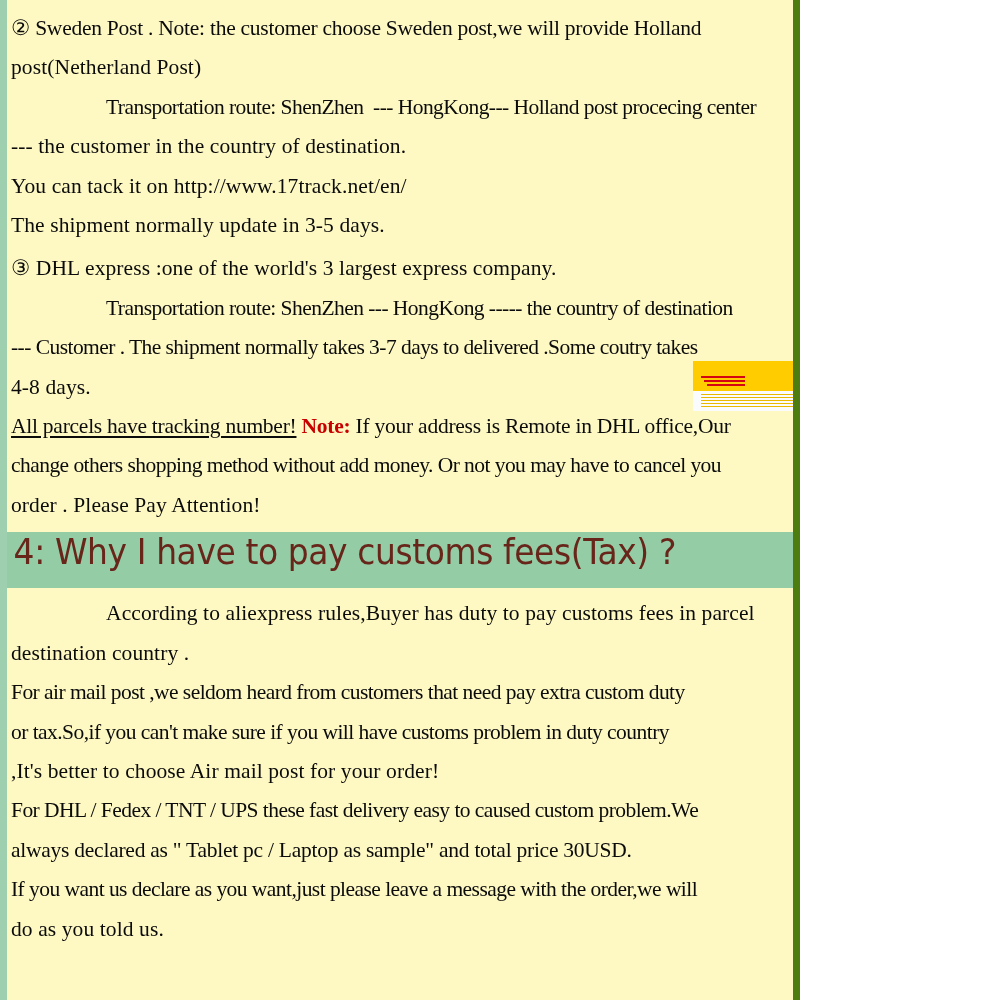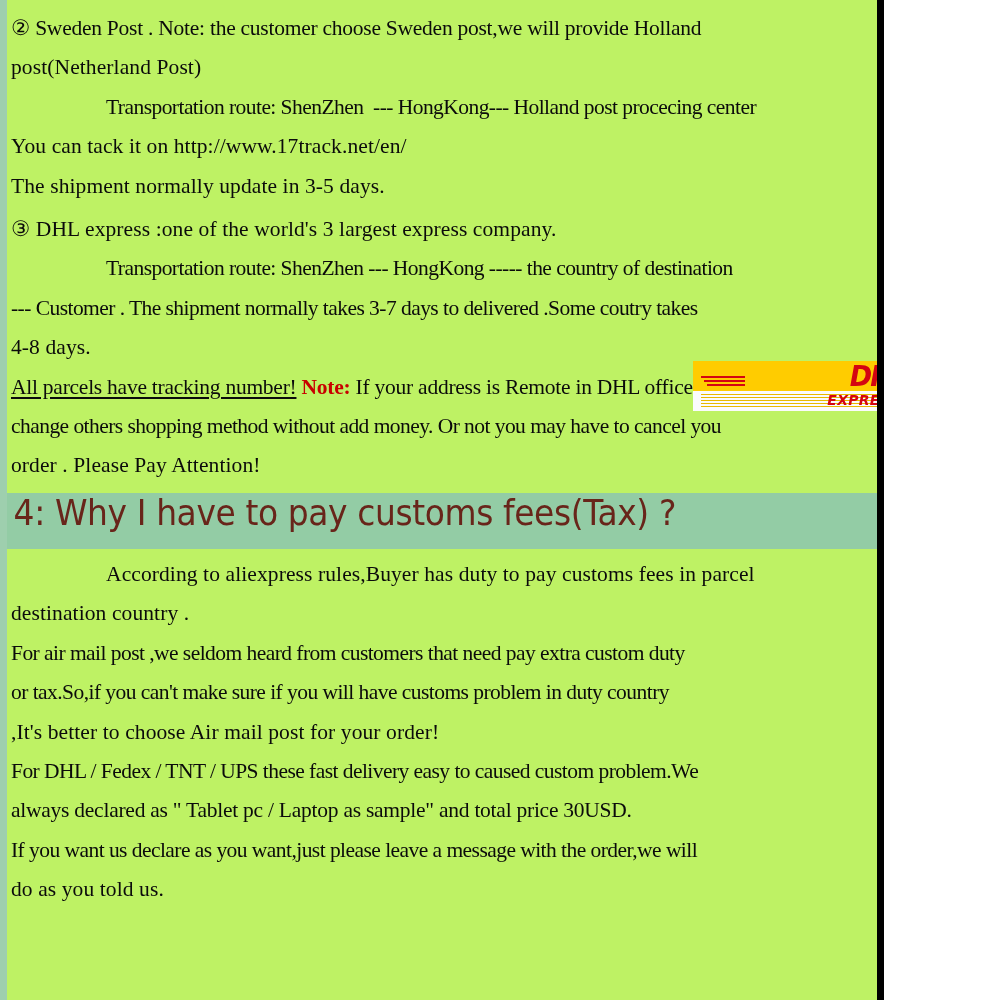--- a/index.html
+++ b/index.html
@@ -9,25 +9,25 @@
   body {
     width: 1000px;
     height: 1000px;
     background: #ffffff;
     font-family: "Liberation Serif", "DejaVu Serif", serif;
     overflow: hidden;
   }
 
   .page {
     position: relative;
-    width: 884px;
+    width: 800px;
     height: 1000px;
-    background: #bef264;
+    background: #fef9c3;
     border-left: 7px solid #9ecfae;
-    border-right: 7px solid #000000;
+    border-right: 7px solid #4d7c0f;
     box-sizing: border-box;
     overflow: hidden;
   }
 
   
   .block {
     padding: 0 4px;
   }
   .line {
     font-size: 21.5px;
@@ -164,20 +164,21 @@
 <body>
 
 <div class="page">
 
   <div class="spacer-top"></div>
 
   <div class="block">
     <div class="line tight">② Sweden Post . Note: the customer choose Sweden post,we will provide Holland</div>
     <div class="line">post(Netherland Post)</div>
     <div class="line indent tighter">Transportation route: ShenZhen  --- HongKong--- Holland post procecing center</div>
+    <div class="line">--- the customer in the country of destination.</div>
     <div class="line">You can tack it on http://www.17track.net/en/</div>
     <div class="line">The shipment normally update in 3-5 days.</div>
   </div>
 
   <div class="spacer-mid"></div>
 
   <div class="block">
     <div class="line">③ DHL express :one of the world's 3 largest express company.</div>
     <div class="line indent tighter">Transportation route: ShenZhen --- HongKong ----- the country of destination</div>
     <div class="line tighter">--- Customer . The shipment normally takes 3-7 days to delivered .Some coutry takes</div>

